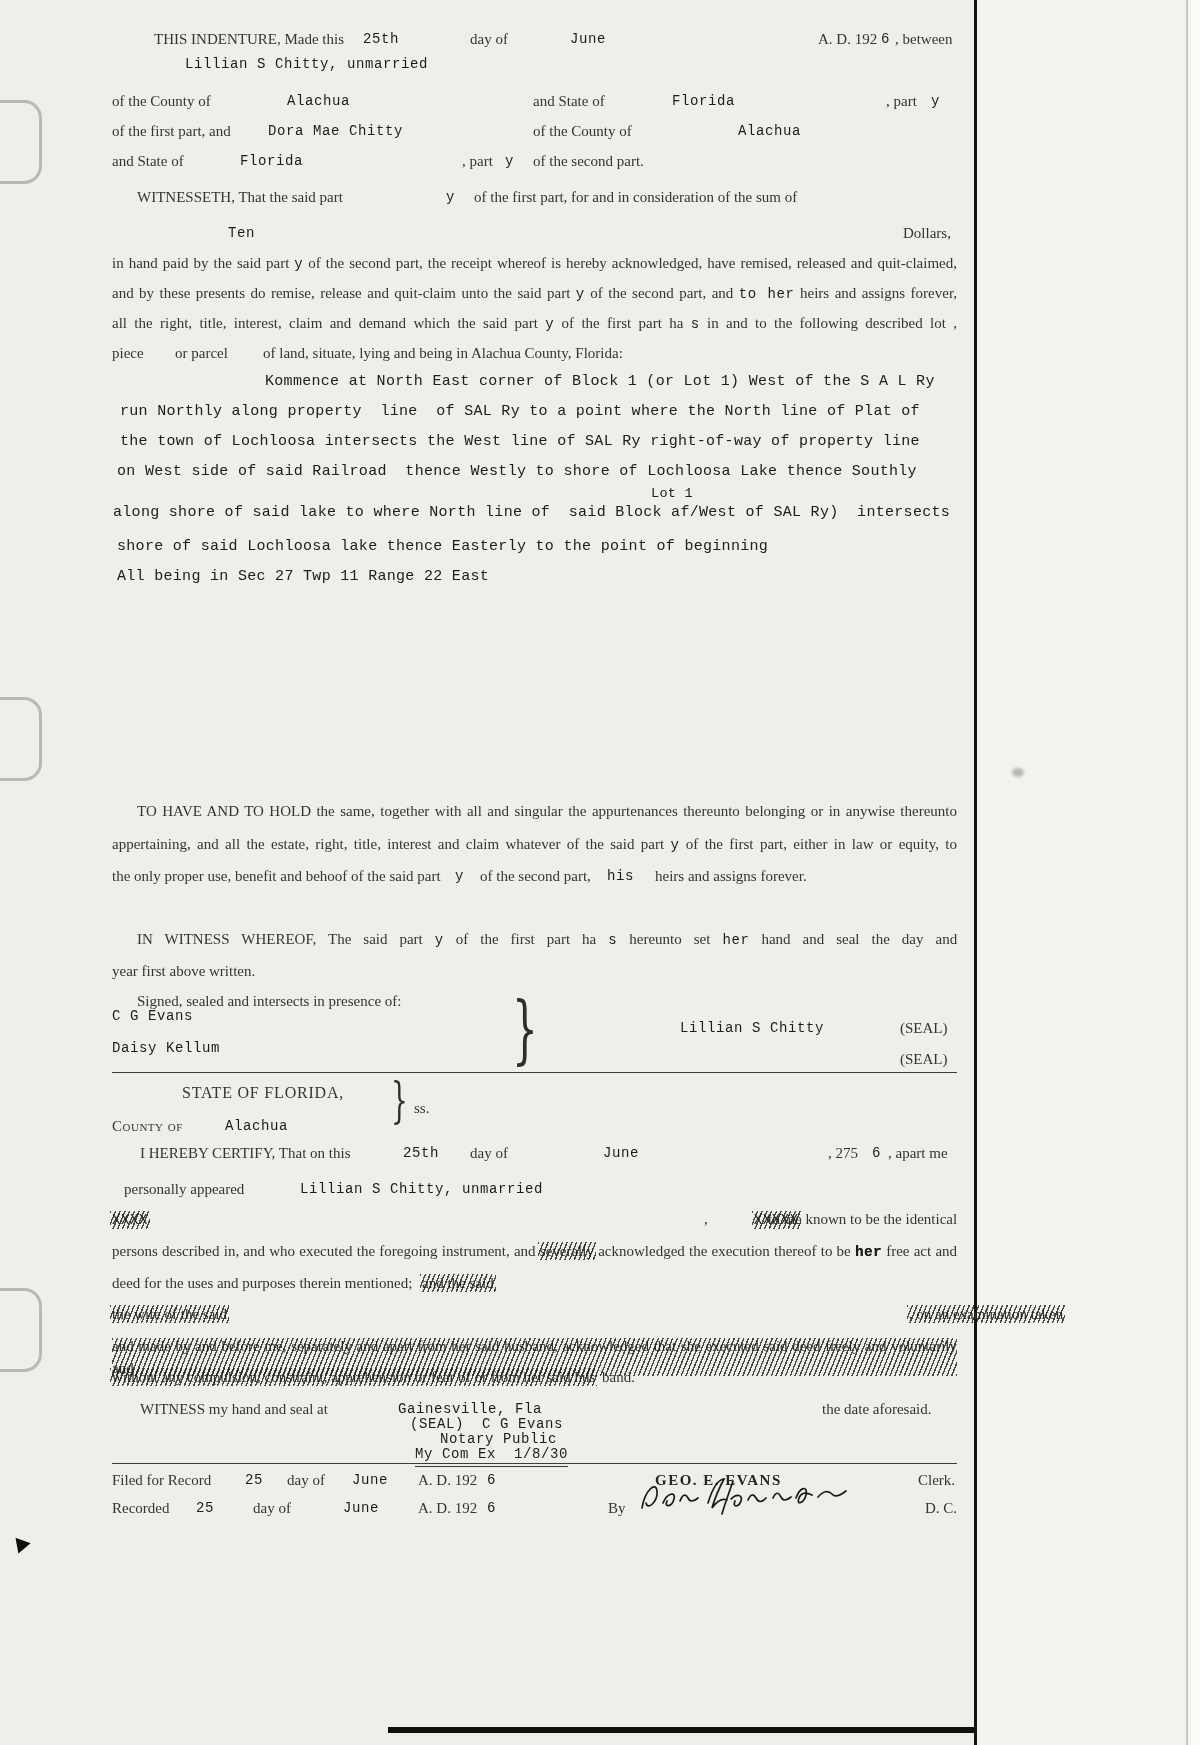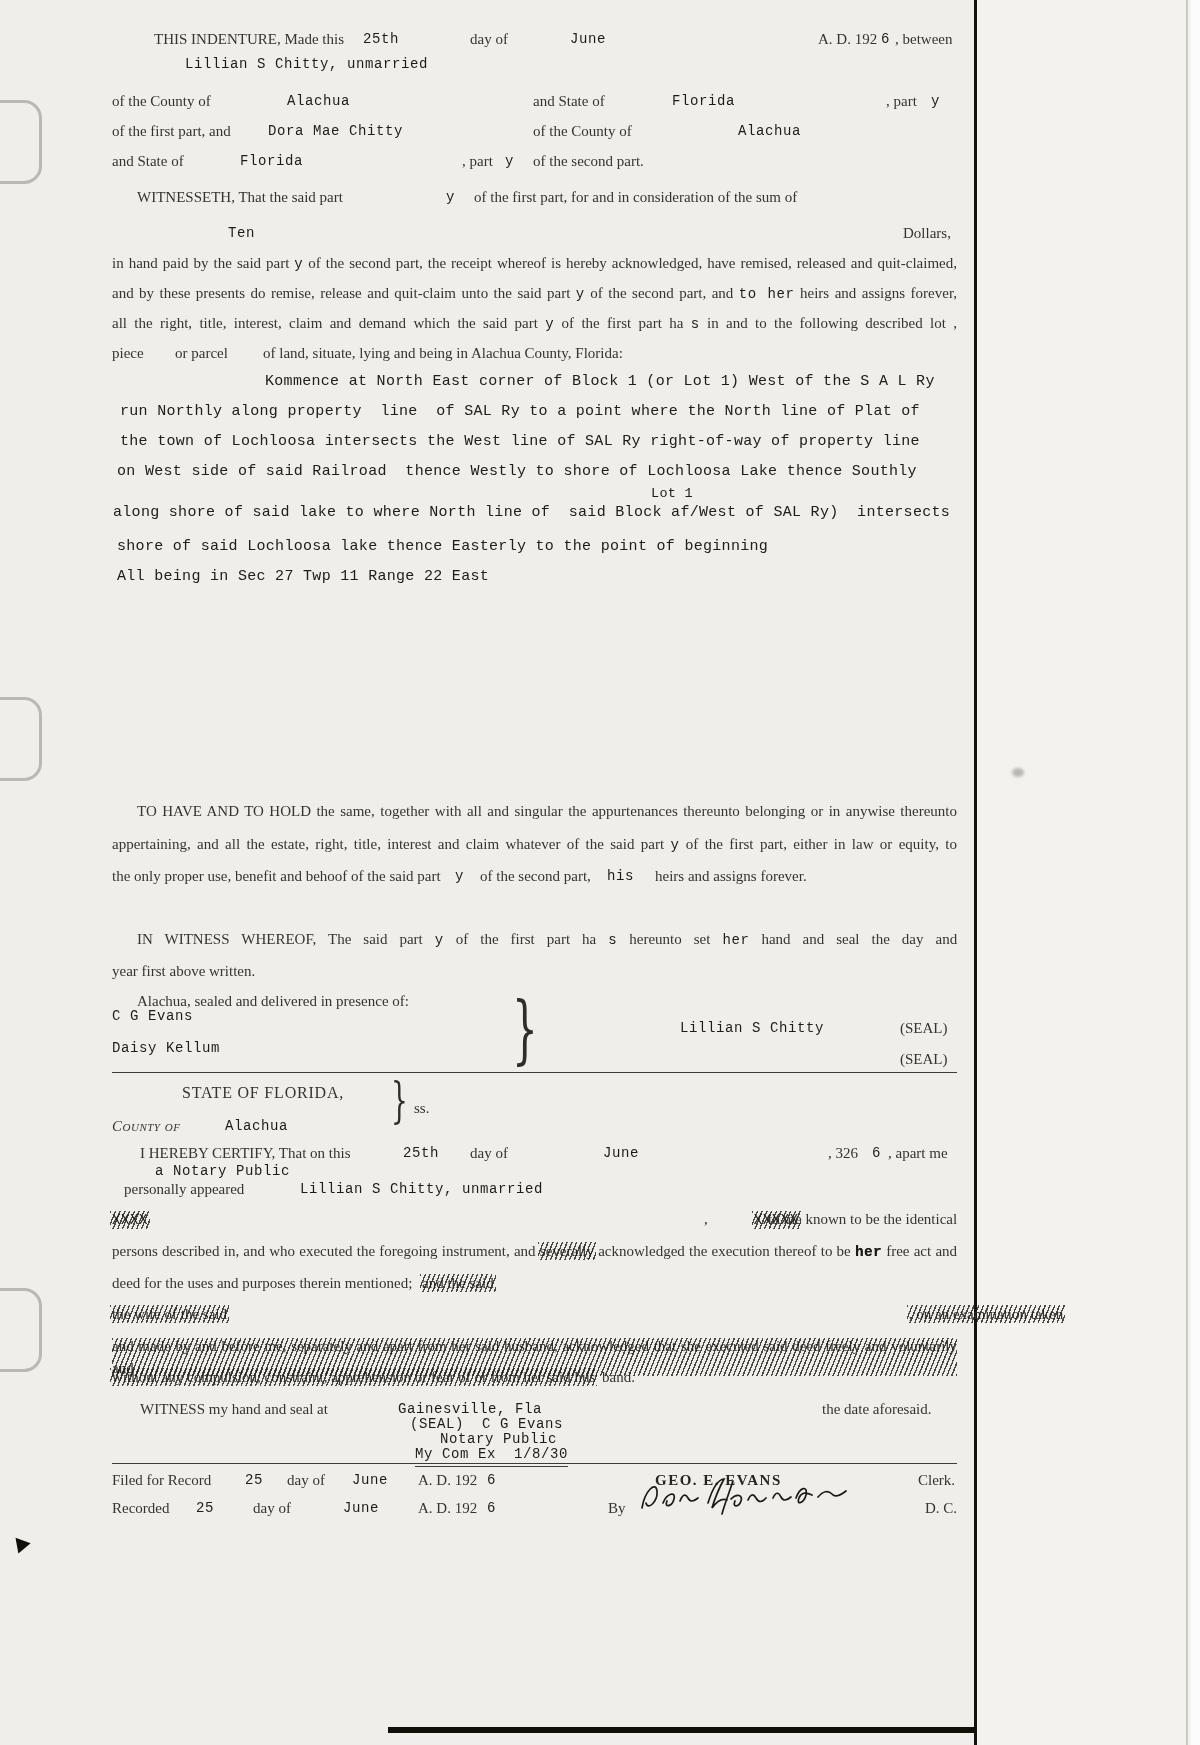--- a/index.html
+++ b/index.html
@@ -8,21 +8,21 @@
   .l{position:absolute;left:0;width:100%;height:22px;line-height:22px;font-size:15px;white-space:nowrap;}
   .seg{position:absolute;top:0;white-space:pre;}
   .j{position:absolute;left:112px;width:845px;font-size:15px;line-height:22px;
      text-align:justify;text-align-last:justify;color:#35352e;}
   .tw{font-family:"Liberation Mono","DejaVu Sans Mono",monospace;font-size:14px;
       letter-spacing:.6px;color:#1d1d18;}
   .desc{position:absolute;font-family:"Liberation Mono","DejaVu Sans Mono",monospace;
         font-size:15px;letter-spacing:.3px;white-space:pre;color:#20201b;line-height:20px;}
   .ins{position:absolute;font-family:"Liberation Mono","DejaVu Sans Mono",monospace;
        font-size:13.5px;letter-spacing:.3px;color:#20201b;}
-  .sc{font-variant:small-caps;letter-spacing:.5px;font-style:italic;}
+  .sc{font-variant:small-caps;letter-spacing:.5px;}
   .caps{font-size:16px;letter-spacing:.8px;}
   .struck{position:relative;display:inline-block;}
   .struck::after{content:"";position:absolute;left:-2px;right:-2px;top:2px;bottom:2px;
       background:repeating-linear-gradient(112deg, rgba(30,30,24,.8) 0 1.4px, transparent 1.4px 4.4px);
       pointer-events:none;}
   .struckline{position:relative;}
   .struckline::after{content:"";position:absolute;left:0;right:0;top:3px;bottom:3px;
       background:repeating-linear-gradient(112deg, rgba(30,30,24,.8) 0 1.4px, transparent 1.4px 4.4px);
       pointer-events:none;}
   .ot{font-weight:bold;text-shadow:.4px 0 #1d1d18;}
@@ -162,21 +162,21 @@
     <span>hereunto set</span>
     <span class="tw">her</span>
     <span>hand</span>
     <span>and seal</span>
     <span>the day and</span>
   </div>
   <div class="l" style="top:960px">
     <span class="seg" style="left:112px">year first above written.</span>
   </div>
   <div class="l" style="top:990px">
-    <span class="seg" style="left:137px">Alachua, sealed and delivered in presence of:</span>
+    <span class="seg" style="left:137px">Signed, sealed and intersects in presence of:</span>
   </div>
   <div class="l" style="top:1005px">
     <span class="seg tw" style="left:112px">C G Evans</span>
   </div>
   <div class="l" style="top:1037px">
     <span class="seg tw" style="left:112px">Daisy Kellum</span>
   </div>
   <span class="brace" style="left:512px;top:992px;font-size:74px;line-height:74px">}</span>
   <div class="l" style="top:1017px">
     <span class="seg tw" style="left:680px">Lillian S Chitty</span>
@@ -197,26 +197,23 @@
   </div>
   <div class="l" style="top:1115px">
     <span class="seg sc" style="left:112px">County of</span>
     <span class="seg tw" style="left:225px">Alachua</span>
   </div>
   <div class="l" style="top:1142px">
     <span class="seg" style="left:140px">I HEREBY CERTIFY, That on this</span>
     <span class="seg tw" style="left:403px">25th</span>
     <span class="seg" style="left:470px">day of</span>
     <span class="seg tw" style="left:603px">June</span>
-    <span class="seg" style="left:828px">, 326</span>
+    <span class="seg" style="left:828px">, 275</span>
     <span class="seg tw" style="left:872px">6</span>
     <span class="seg" style="left:888px">, apart me</span>
-  </div>
-  <div class="l" style="top:1160px">
-    <span class="seg tw" style="left:155px">a Notary Public</span>
   </div>
   <div class="l" style="top:1178px">
     <span class="seg" style="left:124px">personally appeared</span>
     <span class="seg tw" style="left:300px">Lillian S Chitty, unmarried</span>
   </div>
   <div class="l" style="top:1208px">
     <span class="seg tw struck" style="left:112px">XXXX</span>
     <span class="seg" style="left:704px">,</span>
     <span class="seg tw struck" style="left:714px">XXXXX</span>
     <span class="seg" style="left:768px">to me known to be the identical</span>

